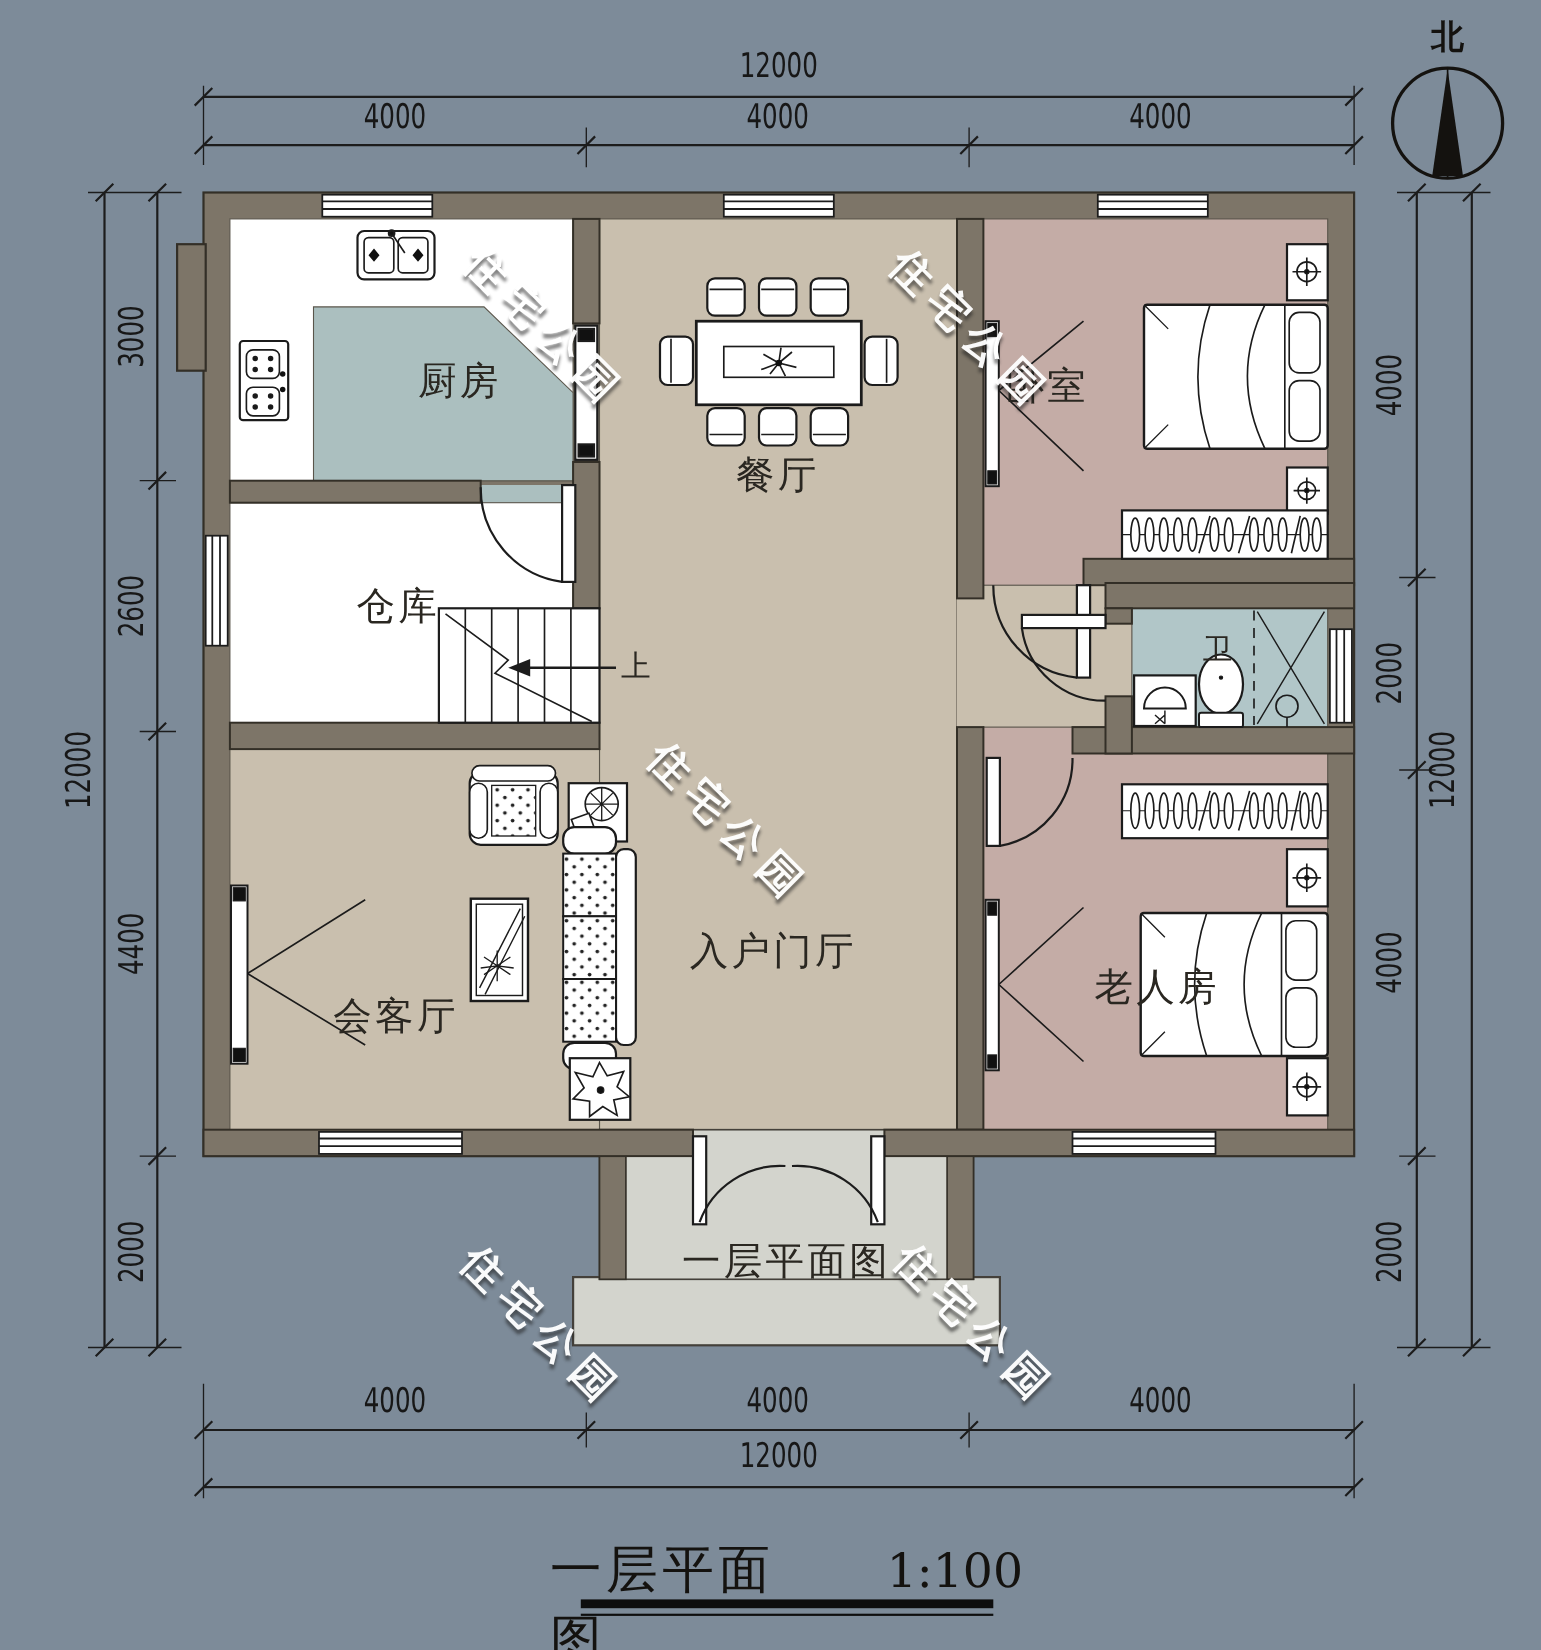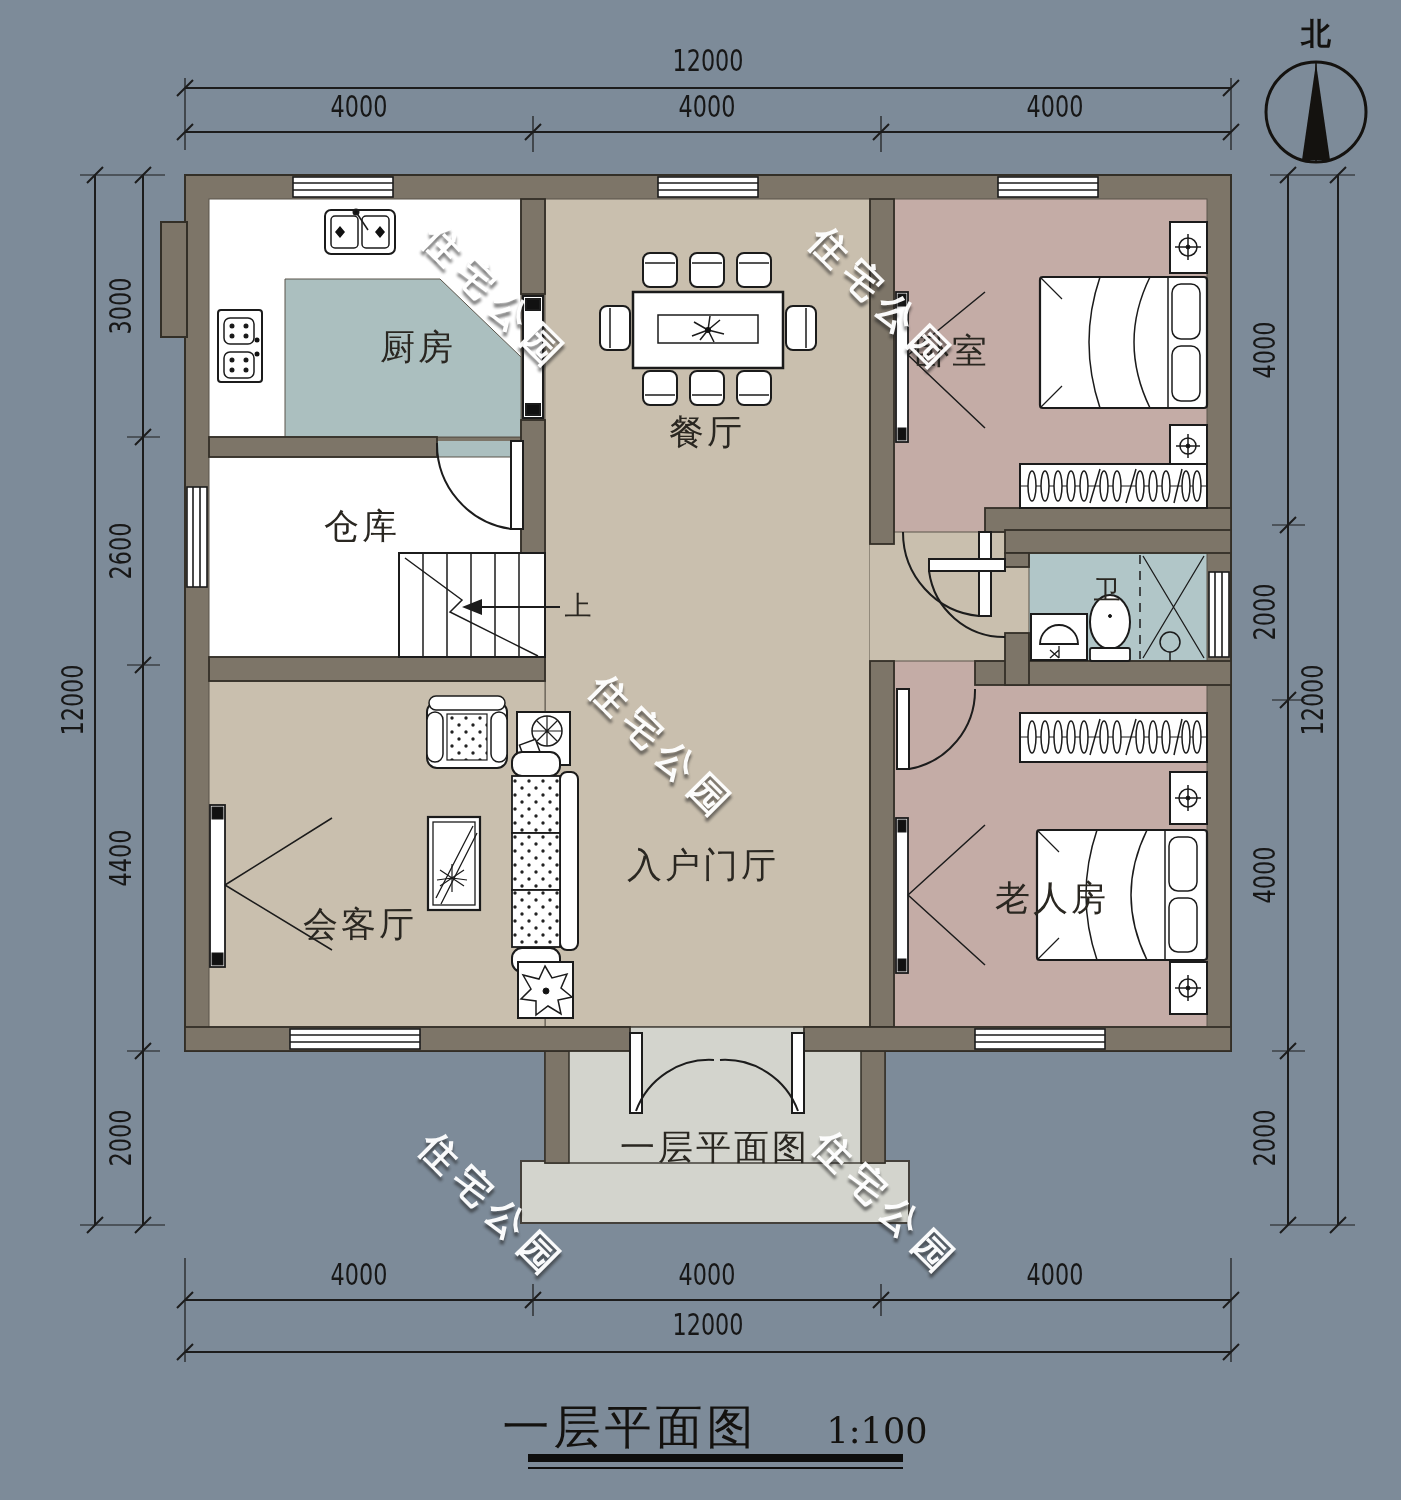--- a/index.html
+++ b/index.html
@@ -9,21 +9,21 @@
   .room{font-size:35px;letter-spacing:3px;color:#2a2721;}
   .room-sm{font-size:27px;color:#2a2721;}
   .dim{font-size:31px;color:#171717;transform:translate(-50%,-50%) scaleX(.72);}
   .dim.v{transform:translate(-50%,-50%) rotate(-90deg) scaleX(.72);}
   .north{font-size:30px;font-weight:bold;color:#14120f;}
   .wm{position:absolute;transform:translate(-50%,-50%) rotate(45deg);font-size:38px;font-weight:bold;
       letter-spacing:9px;color:#ffffff;text-shadow:3px 3px 3px rgba(30,30,30,.6);opacity:.96;}
   .title-row{position:absolute;left:500px;top:1396px;width:430px;display:flex;justify-content:center;
              align-items:baseline;gap:28px;color:#14120f;font-family:"DejaVu Serif","Liberation Serif",serif;}
   .title-main{font-size:47px;letter-spacing:4px;}
-  .title-scale{font-size:35px;margin-left:41px;}
+  .title-scale{font-size:43px;margin-left:41px;}
   .tline{position:absolute;background:#0e0e0e;}
   svg{position:absolute;left:0;top:0;}
 </style>
 </head>
 <body>
 
 <svg width="1401" height="1500" viewBox="0 0 1401 1500">
   <defs>
     <pattern id="dots" width="14" height="14" patternUnits="userSpaceOnUse">
       <rect width="14" height="14" fill="#ffffff"></rect>
@@ -377,21 +377,21 @@
   <g>
     <circle cx="1316" cy="112" r="50" fill="none" stroke="#14120f" stroke-width="3"></circle>
     <path d="M1316,62 V162" stroke="#14120f" stroke-width="1.5"></path>
     <polygon points="1316,63 1302,160 1330,160" fill="#14120f"></polygon>
   </g>
 </svg>
 
 <span class="label room" style="left:418px;top:347px">厨房</span>
 <span class="label room" style="left:707px;top:432px">餐厅</span>
 <span class="label room" style="left:952px;top:351px">卧室</span>
-<span class="label room" style="left:362px;top:526px">仓库</span>
+<span class="label room" style="left:362px;top:551px">仓库</span>
 <span class="label room-sm" style="left:1107px;top:590px">卫</span>
 <span class="label room" style="left:360px;top:924px">会客厅</span>
 <span class="label room" style="left:703px;top:865px">入户门厅</span>
 <span class="label room" style="left:1052px;top:898px">老人房</span>
 <span class="label room" style="left:715px;top:1147px">一层平面图</span>
 <span class="label room-sm" style="left:578px;top:606px">上</span>
 <span class="label north" style="left:1316px;top:34px">北</span>
 
 <span class="label dim" style="left:708px;top:60px">12000</span>
 <span class="label dim" style="left:359px;top:106px">4000</span>

